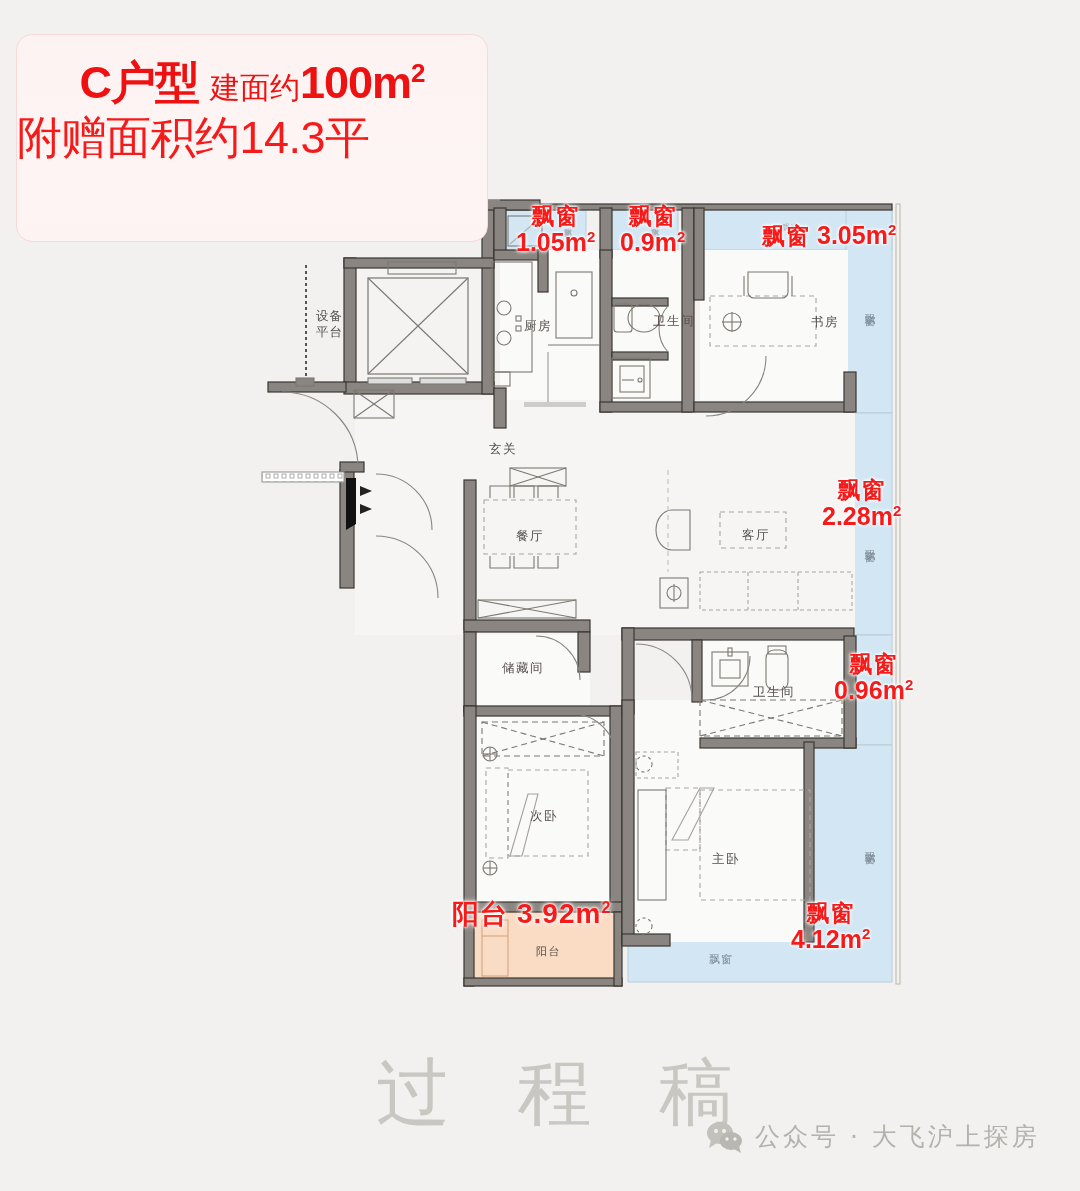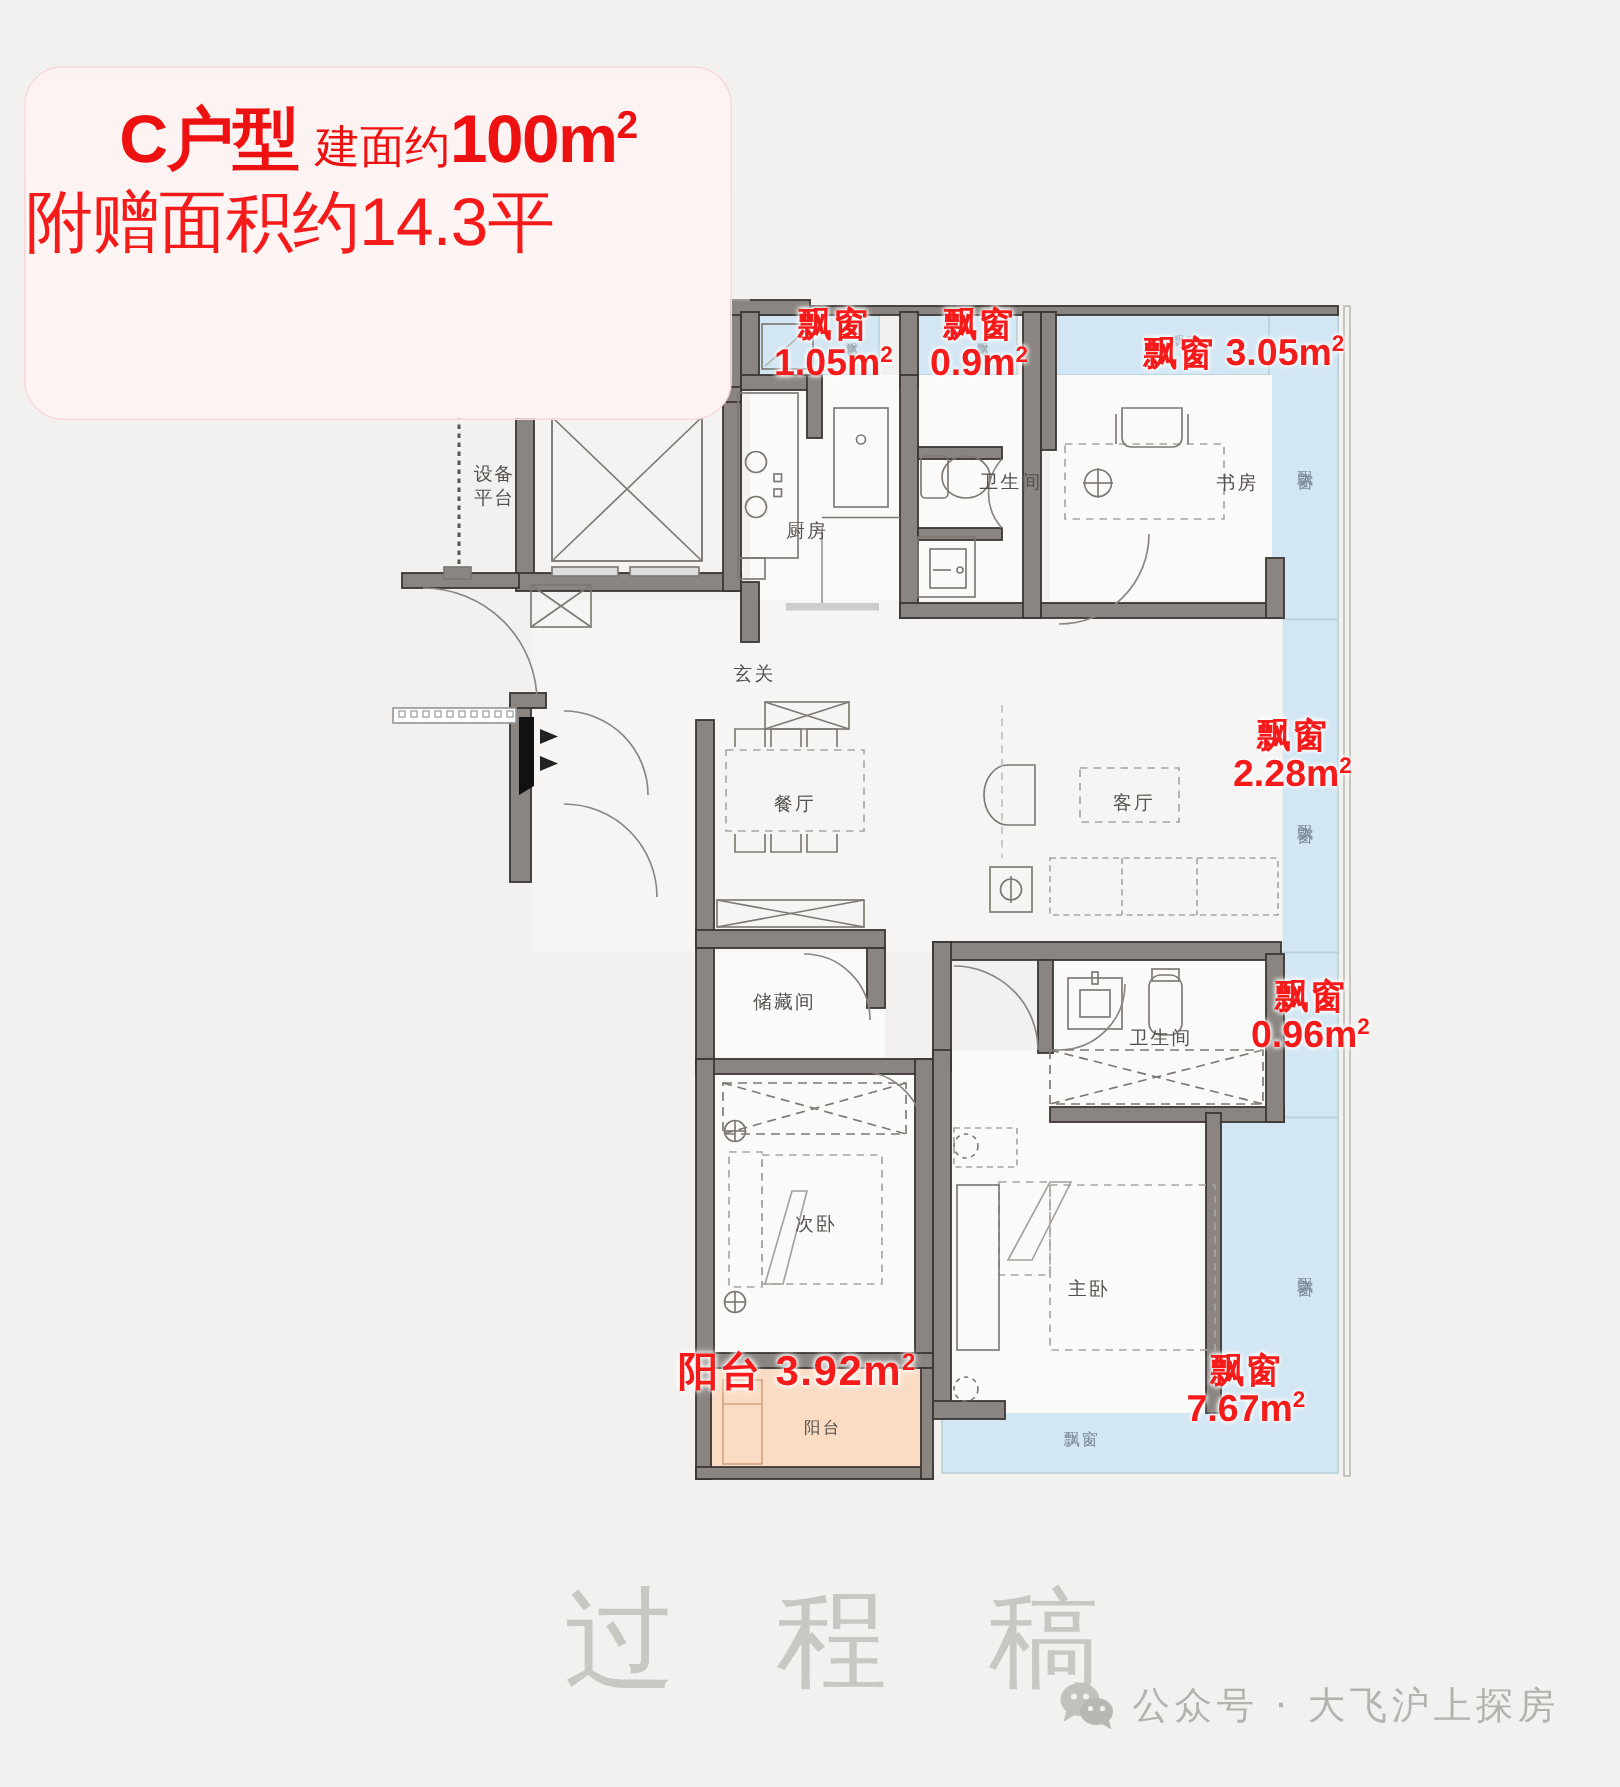--- a/index.html
+++ b/index.html
@@ -6,23 +6,23 @@
   html,body{
     width:1080px; height:1191px;
     background:#f2f1ef;
     font-family:"Liberation Sans","DejaVu Sans",sans-serif;
     overflow:hidden;
   }
   #page { position:relative; width:1080px; height:1191px; background:#f2f1ef; }
 
   
   #title-card{
-    position:absolute; left:16px; top:44px; width:472px; height:236px;
+    position:absolute; left:16px; top:34px; width:472px; height:208px;
     background:linear-gradient(180deg,#fdf2f2 0%,#fdf5f4 60%,#fdf3f2 100%);
-    border:1px solid #f7d9d9; border-radius:26px;
+    border:1px solid #f7d9d9; border-radius:16px;
     z-index:60;
   }
   #title-line1{
     position:absolute; left:0; top:18px; width:100%;
     display:flex; align-items:baseline; justify-content:center;
     color:#ee1111; white-space:nowrap;
   }
   .t-big{ font-size:45px; font-weight:bold; letter-spacing:-1px; }
   .t-mid{ font-size:30px; font-weight:normal; margin-left:11px; }
   .t-num{ font-size:45px; font-weight:bold; letter-spacing:-1px; }
@@ -333,21 +333,21 @@
     <g fill="none" stroke="#b9b5b0" stroke-width="1">
       <rect x="896" y="204" width="4" height="780"></rect>
       <line x1="344" y1="200" x2="500" y2="200"></line>
     </g>
   </svg>
 
   <div class="rm two" style="left:316px; top:308px;">
     <span>设备</span><br>
     <span>平台</span>
   </div>
-  <div class="rm" style="left:524px; top:318px;margin-top:28px;">厨房</div>
+  <div class="rm" style="left:524px; top:318px;">厨房</div>
   <div class="rm" style="left:653px; top:313px;">卫生间</div>
   <div class="rm" style="left:811px; top:314px;">书房</div>
   <div class="rm" style="left:489px; top:441px;">玄关</div>
   <div class="rm" style="left:516px; top:528px;">餐厅</div>
   <div class="rm" style="left:742px; top:527px;">客厅</div>
   <div class="rm" style="left:502px; top:660px;">储藏间</div>
   <div class="rm" style="left:753px; top:684px;">卫生间</div>
   <div class="rm" style="left:530px; top:808px;">次卧</div>
   <div class="rm" style="left:712px; top:851px;">主卧</div>
   <div class="rm" style="left:536px; top:944px; font-size:11px;">阳台</div>
@@ -374,21 +374,21 @@
   <div class="ann" id="ann-bw4">
     <span class="l1">飘窗</span>
     <span class="l2"><span>2.28m</span><sup>2</sup></span>
   </div>
   <div class="ann" id="ann-bw5">
     <span class="l1">飘窗</span>
     <span class="l2"><span>0.96m</span><sup>2</sup></span>
   </div>
   <div class="ann" id="ann-bw6">
     <span class="l1">飘窗</span>
-    <span class="l2"><span>7.67m</span><sup>2</sup></span>
+    <span class="l2"><span>4.12m</span><sup>2</sup></span>
   </div>
 
   <div id="ann-balcony">
     <span class="b1"><span>阳台</span><span class="bnum">3.92m</span><sup>2</sup></span>
   </div>
 
   <div id="title-card">
     <div id="title-line1">
       <span class="t-big">C户型</span>
       <span class="t-mid">建面约</span>

